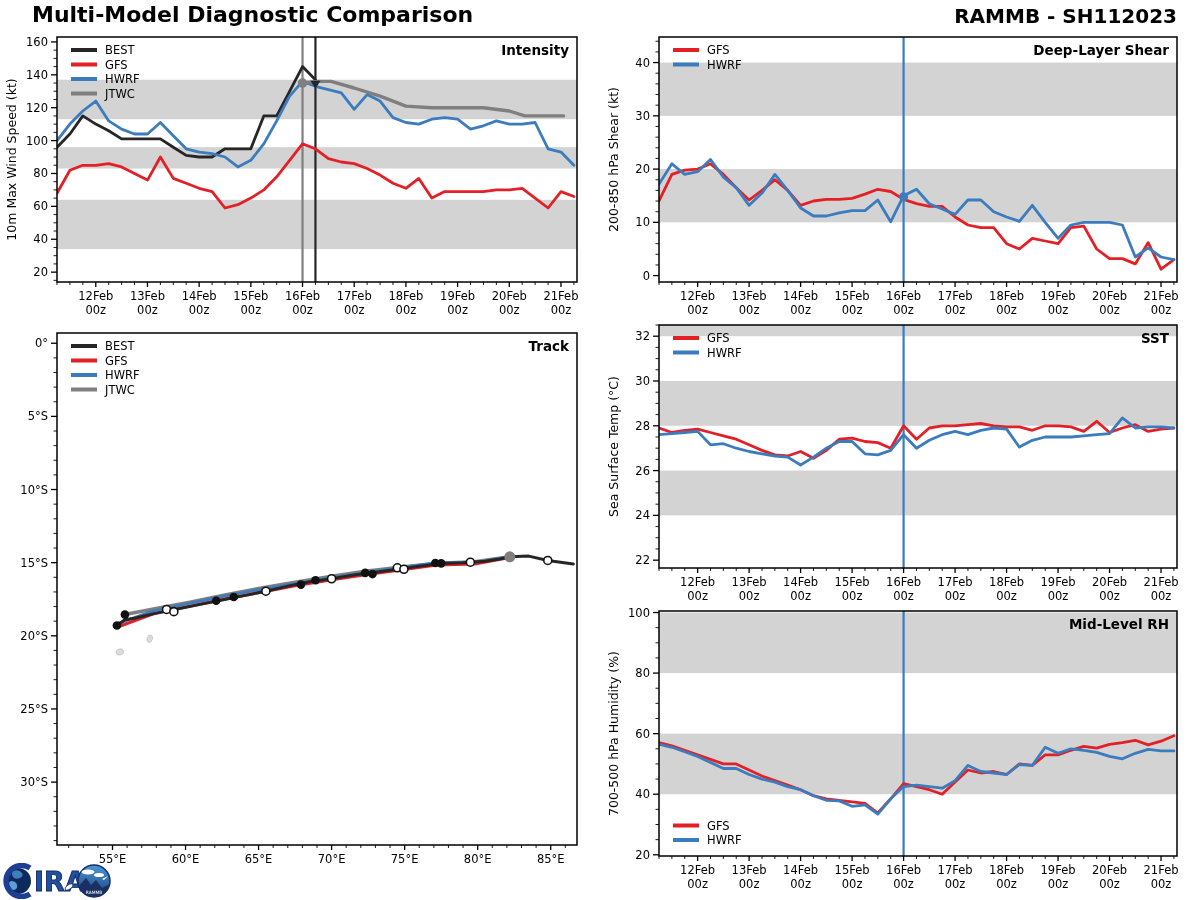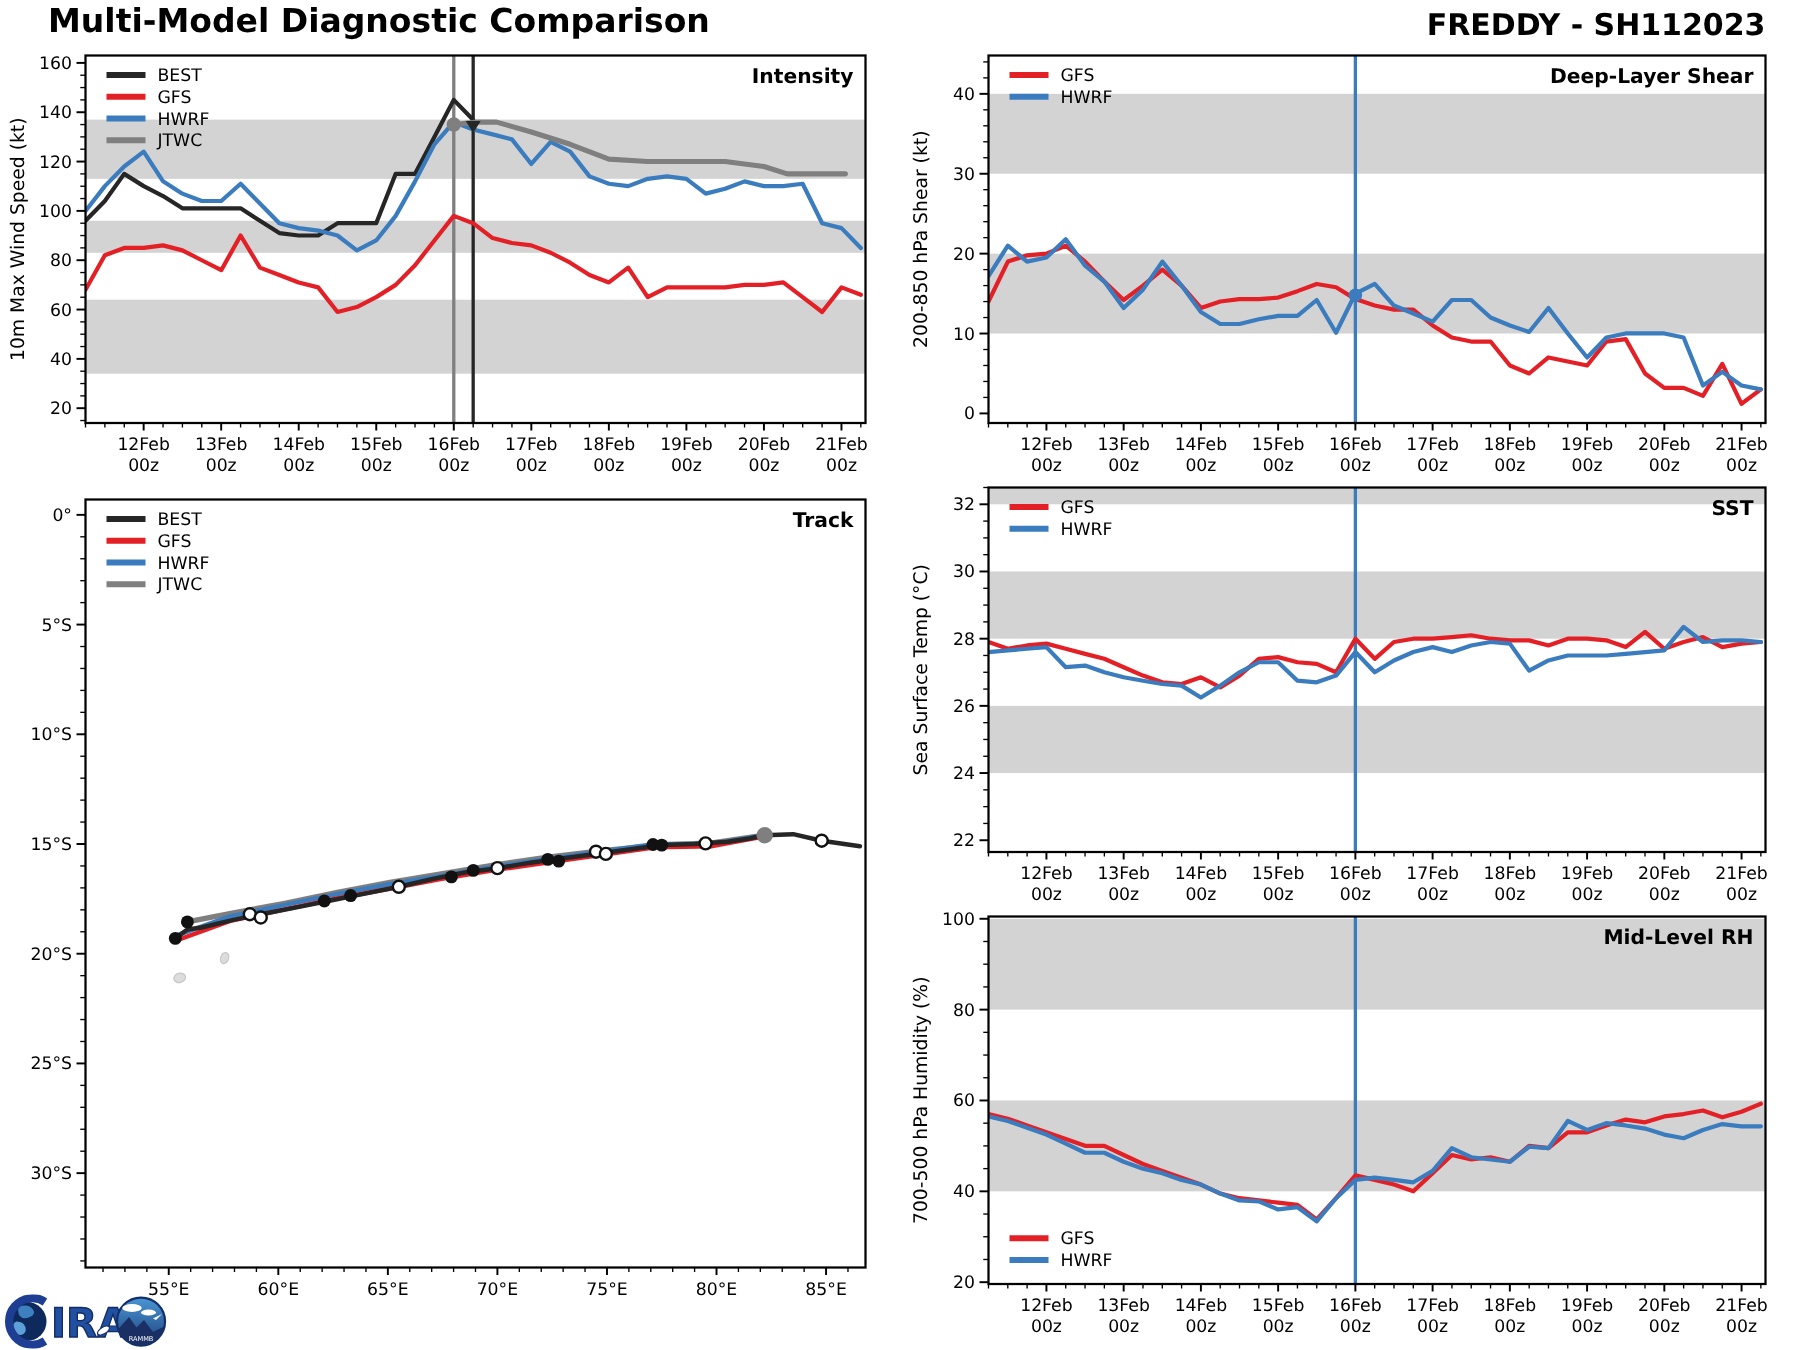--- a/index.html
+++ b/index.html
@@ -8,21 +8,21 @@
   .main-title{position:absolute;left:8px;top:2px;font-size:22px;font-weight:bold;color:#000;margin-left:24px;}
   .storm-title{position:absolute;right:23px;top:4px;font-size:20px;font-weight:bold;color:#000;}
   #charts{position:absolute;left:0;top:0;}
   #logo{position:absolute;left:3px;top:863px;}
 </style>
 </head>
 <body>
 <div id="page">
 
 <div class="main-title">Multi-Model Diagnostic Comparison</div>
-<div class="storm-title">FREDDY - SH112023</div>
+<div class="storm-title">RAMMB - SH112023</div>
 
 <svg id="charts" width="1200" height="900">
       <g>
         <defs>
           <clipPath id="clip-intensity">
             <rect x="57" y="37" width="520" height="245"></rect>
           </clipPath>
         </defs>
         <rect x="57" y="199.78523489932886" width="520" height="49.32885906040269" fill="#d3d3d3"></rect>
         <rect x="57" y="147.16778523489933" width="520" height="21.37583892617451" fill="#d3d3d3"></rect>

